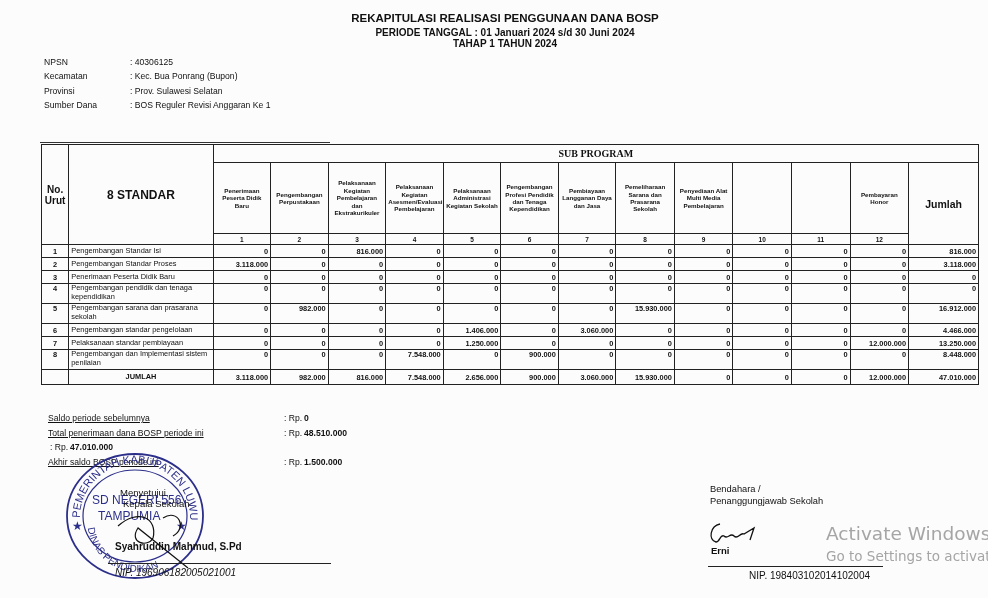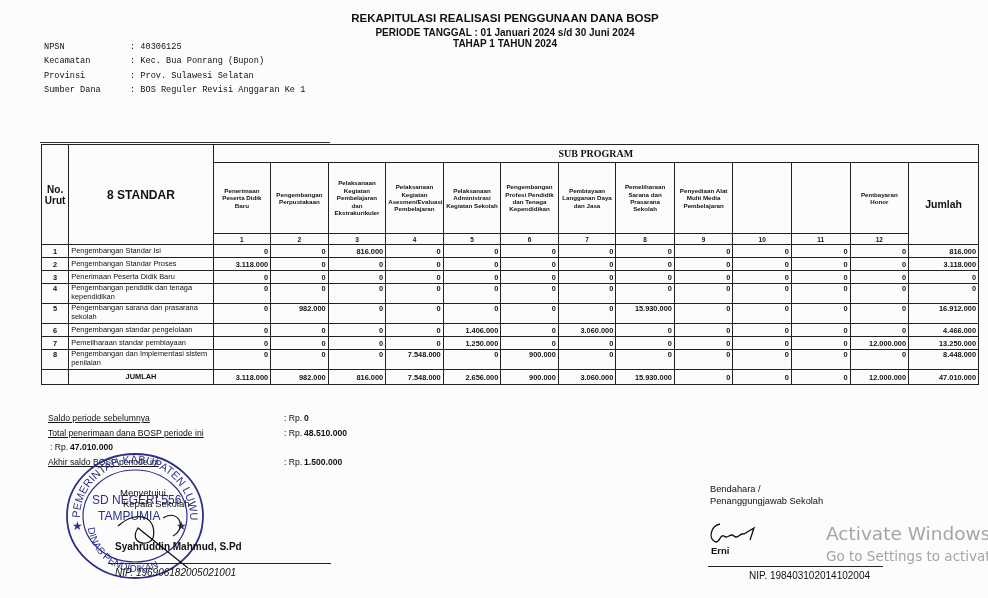--- a/index.html
+++ b/index.html
@@ -2,21 +2,21 @@
 <html><head>
 <meta charset="utf-8">
 <style>
   html, body { margin:0; padding:0; }
   body { width:988px; height:598px; background:#fcfcfc; position:relative; overflow:hidden;
          font-family:"Liberation Sans", sans-serif; color:#111; }
   .title { position:absolute; left:0; width:1010px; text-align:center; font-weight:bold; }
   .t1 { top:12px; font-size:11.5px; }
   .t2 { top:27px; font-size:10px; }
   .t3 { top:38px; font-size:10px; }
-  .info { position:absolute; left:44px; top:42px; font-size:8.6px;font-family:Liberation Mono, monospace; }
+  .info { position:absolute; left:44px; top:57px; font-size:8.6px; }
   .info .row { height:14.4px; display:flex; }
   .info .lbl { width:86px; }
   .info-line { position:absolute; left:40px; top:142px; width:290px; border-top:1.5px solid #333; }
 
   table.main { position:absolute; left:41px; top:144px; width:938px; border-collapse:collapse;
                table-layout:fixed; font-size:7.4px; }
   table.main td, table.main th { border:1px solid #222; padding:0 2px; }
   table.main th { font-weight:bold; }
   .hdr-sub { height:17px; font-size:10px; text-align:center;font-family:Liberation Serif, serif; }
   .hdr-col { height:70px; font-size:6.2px; text-align:center; line-height:1.2; vertical-align:middle; }
@@ -234,21 +234,21 @@
         <td class="num">3.060.000</td>
         <td class="num">0</td>
         <td class="num">0</td>
         <td class="num">0</td>
         <td class="num">0</td>
         <td class="num">0</td>
         <td class="num">4.466.000</td>
       </tr>
       <tr class="single">
         <td class="no">7</td>
-        <td class="name">Pemeliharaan standar pembiayaan</td>
+        <td class="name">Pelaksanaan standar pembiayaan</td>
         <td class="num">0</td>
         <td class="num">0</td>
         <td class="num">0</td>
         <td class="num">0</td>
         <td class="num">1.250.000</td>
         <td class="num">0</td>
         <td class="num">0</td>
         <td class="num">0</td>
         <td class="num">0</td>
         <td class="num">0</td>

